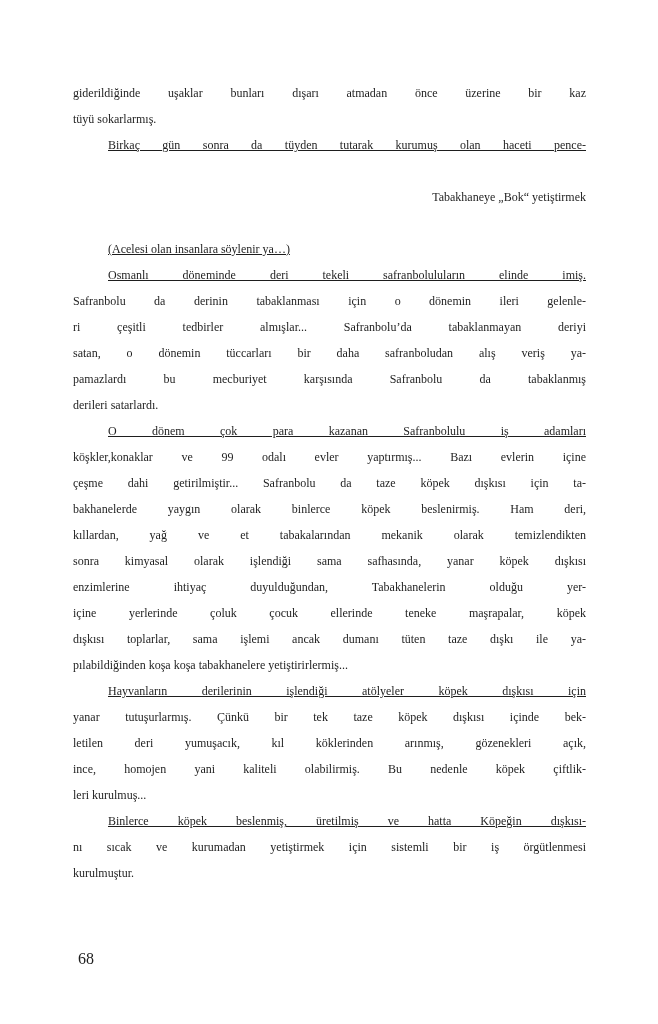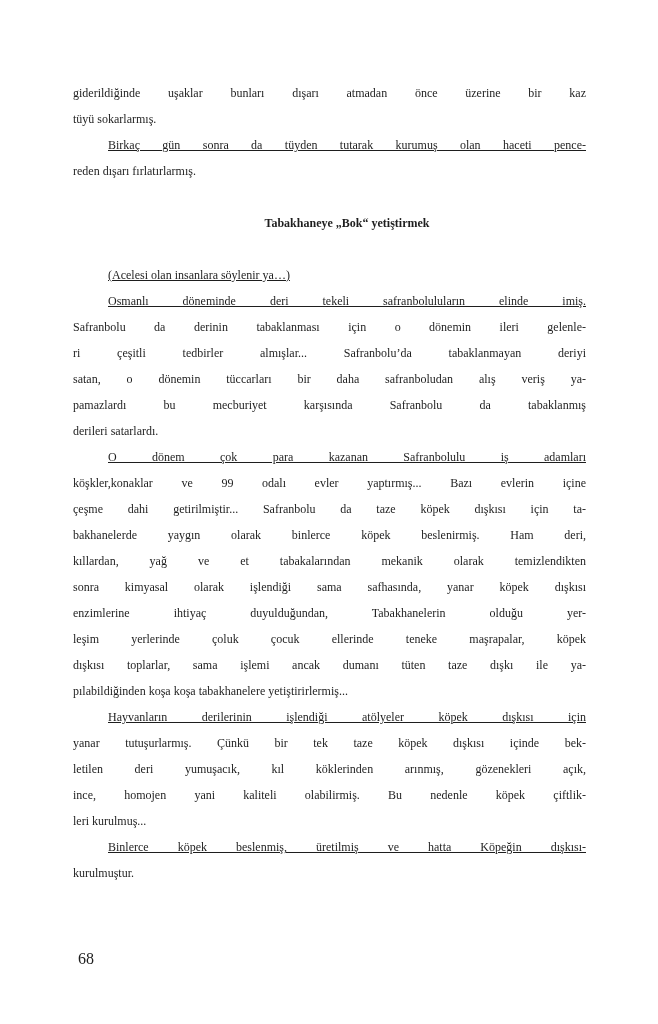--- a/index.html
+++ b/index.html
@@ -16,41 +16,40 @@
   }
   .line {
     display: block; height: 26px; white-space: nowrap;
     text-align: justify; text-align-last: justify;
   }
   .line.last { text-align-last: left; }
   .line.indent { padding-left: 35px; text-decoration: underline; }
   .gap { display: block; height: 26px; }
   .heading {
     display: block; height: 26px; padding-left: 35px;
-    font-weight: bold; text-align: center;
+    font-weight: normal; text-align: right;
   }
   .page-number {
     position: absolute; left: 78px; top: 946px;
     font-size: 16px; line-height: 26px;
   }
 </style>
 </head>
 <body>
 
 <div class="page">
   <div class="text-block">
 
     <div>
       <span class="line">giderildiğinde uşaklar bunları dışarı atmadan önce üzerine bir kaz</span>
       <span class="line last">tüyü sokarlarmış.</span>
     </div>
 
     <div>
       <span class="line indent">Birkaç gün sonra da tüyden tutarak kurumuş olan haceti pence-</span>
-      <span class="line last">reden dışarı fırlatırlarmış.</span>
     </div>
 
     <span class="gap"></span>
 
     <span class="heading">Tabakhaneye „Bok“ yetiştirmek</span>
 
     <span class="gap"></span>
 
     <div>
       <span class="line indent last">(Acelesi olan insanlara söylenir ya…)</span>
@@ -66,34 +65,35 @@
     </div>
 
     <div>
       <span class="line indent">O dönem çok para kazanan Safranbolulu iş adamları</span>
       <span class="line">köşkler,konaklar ve 99 odalı evler yaptırmış... Bazı evlerin içine</span>
       <span class="line">çeşme dahi getirilmiştir... Safranbolu da taze köpek dışkısı için ta-</span>
       <span class="line">bakhanelerde yaygın olarak binlerce köpek beslenirmiş. Ham deri,</span>
       <span class="line">kıllardan, yağ ve et tabakalarından mekanik olarak temizlendikten</span>
       <span class="line">sonra kimyasal olarak işlendiği sama safhasında, yanar köpek dışkısı</span>
       <span class="line">enzimlerine ihtiyaç duyulduğundan, Tabakhanelerin olduğu yer-</span>
-      <span class="line">leşim yerlerinde çoluk çocuk ellerinde teneke maşrapalar, köpek</span>
+      <span class="line">içine yerlerinde çoluk çocuk ellerinde teneke maşrapalar, köpek</span>
       <span class="line">dışkısı toplarlar, sama işlemi ancak dumanı tüten taze dışkı ile ya-</span>
       <span class="line last">pılabildiğinden koşa koşa tabakhanelere yetiştirirlermiş...</span>
     </div>
 
     <div>
       <span class="line indent"> Hayvanların derilerinin işlendiği atölyeler köpek dışkısı için</span>
       <span class="line">yanar tutuşurlarmış. Çünkü bir tek taze köpek dışkısı içinde bek-</span>
       <span class="line">letilen deri yumuşacık, kıl köklerinden arınmış, gözenekleri açık,</span>
       <span class="line">ince, homojen yani kaliteli olabilirmiş.  Bu nedenle köpek çiftlik-</span>
       <span class="line last">leri kurulmuş...</span>
     </div>
 
     <div>
       <span class="line indent">Binlerce köpek beslenmiş, üretilmiş ve hatta Köpeğin dışkısı-</span>
+      <span class="line">nı sıcak ve kurumadan yetiştirmek için sistemli bir iş örgütlenmesi</span>
       <span class="line last">kurulmuştur.</span>
     </div>
 
   </div>
 
   <div class="page-number">68</div>
 </div>
 
 </body></html>

